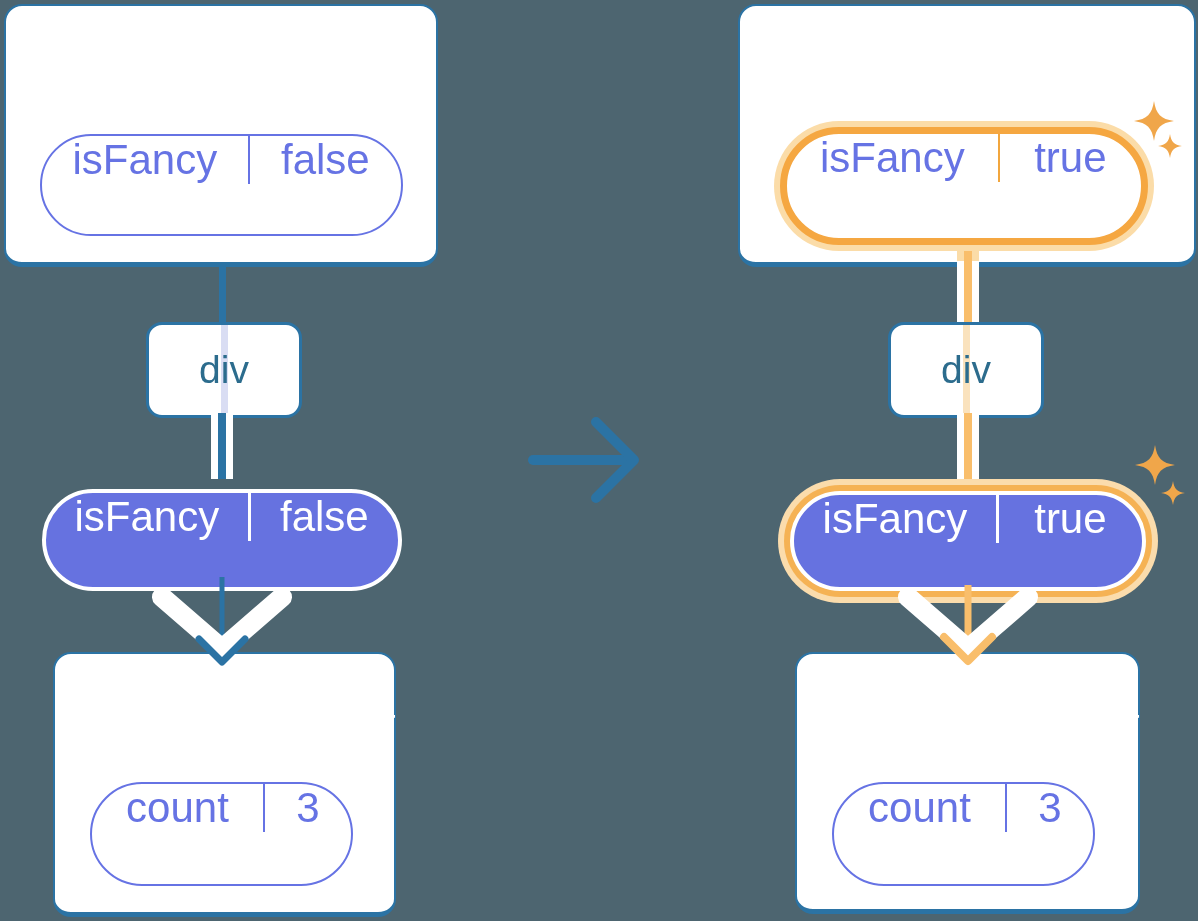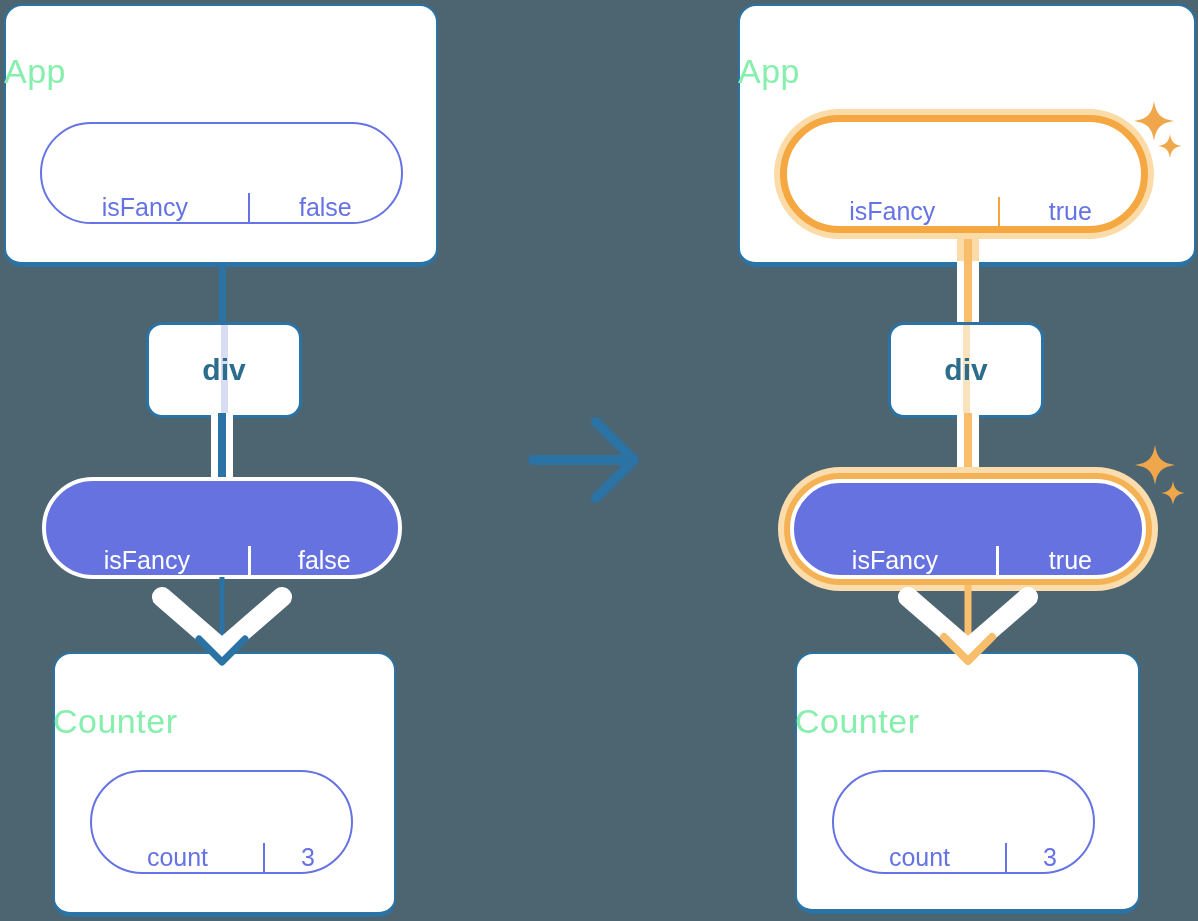--- a/index.html
+++ b/index.html
@@ -5,26 +5,26 @@
   html,body{margin:0;padding:0;background:#4D6570;}
   .canvas{
     position:relative;width:1198px;height:921px;background:#4D6570;
     font-family:"Liberation Sans",sans-serif;overflow:hidden;
   }
   .card{
     position:absolute;background:#fff;border:2px solid #2B73A4;
     border-bottom-width:5px;border-radius:18px;box-sizing:border-box;
   }
   .card-title{
-    position:absolute;text-align:left;font-size:34px;font-weight:500;
-    color:#86efac;letter-spacing:0.5px;
+    position:absolute;text-align:right;font-size:34px;font-weight:500;
+    color:#ffffff;letter-spacing:0.5px;
   }
   .pill{
-    position:absolute;display:flex;align-items:flex-end;border-radius:62px;
-    box-sizing:border-box;font-size:25px;
+    position:absolute;display:flex;align-items:flex-start;border-radius:62px;
+    box-sizing:border-box;font-size:42px;margin-top:12px;
   }
   .cell{display:flex;align-items:center;justify-content:center;min-width:0;}
   .cell-name{flex:0 0 57.3%;}
   .cell-value{flex:1;}
   .split595 .cell-name{flex-basis:59.5%;}
   .split58 .cell-name{flex-basis:58%;}
   .split66 .cell-name{flex-basis:66%;}
   .white-pill{background:#fff;border:2px solid #6673E4;color:#6673E4;}
   .white-pill .cell-value{border-left:2px solid #6673E4;}
   .purple-pill{background:#6672E0;border:4px solid #fff;color:#fff;}
@@ -38,21 +38,21 @@
   .bold{font-weight:400;}
   .divbox{
     position:absolute;width:156px;height:96px;background:#fff;
     border:3px solid #2B73A4;border-radius:16px;box-sizing:border-box;
   }
   .trace{position:absolute;top:0;bottom:0;left:50%;width:7px;margin-left:-3.5px;}
   .trace-lavender{background:#D9DDF3;}
   .trace-peach{background:#FAE2BD;}
   .div-label{
     position:relative;display:flex;width:100%;height:100%;align-items:center;
-    justify-content:center;font-size:30px;color:#2C6C8D;font-weight:700;
+    justify-content:center;font-size:39px;color:#2C6C8D;font-weight:400;
   }
   .edge{position:absolute;}
   .edge-blue{background:#2B73A4;}
   .pipe-blue{background:linear-gradient(to right,#fff 0 7px,#2B73A4 7px 15px,#fff 15px 22px);}
   .pipe-orange{background:linear-gradient(to right,#fff 0 7px,#F9BE6B 7px 15px,#fff 15px 22px);}
   .pipe-orange-glow{background:linear-gradient(to right,#FBDCA8 0 7px,#F9BE6B 7px 15px,#FBDCA8 15px 22px);}
   .overlay{position:absolute;left:0;top:0;pointer-events:none;}
 </style>
 </head>
 <body>

